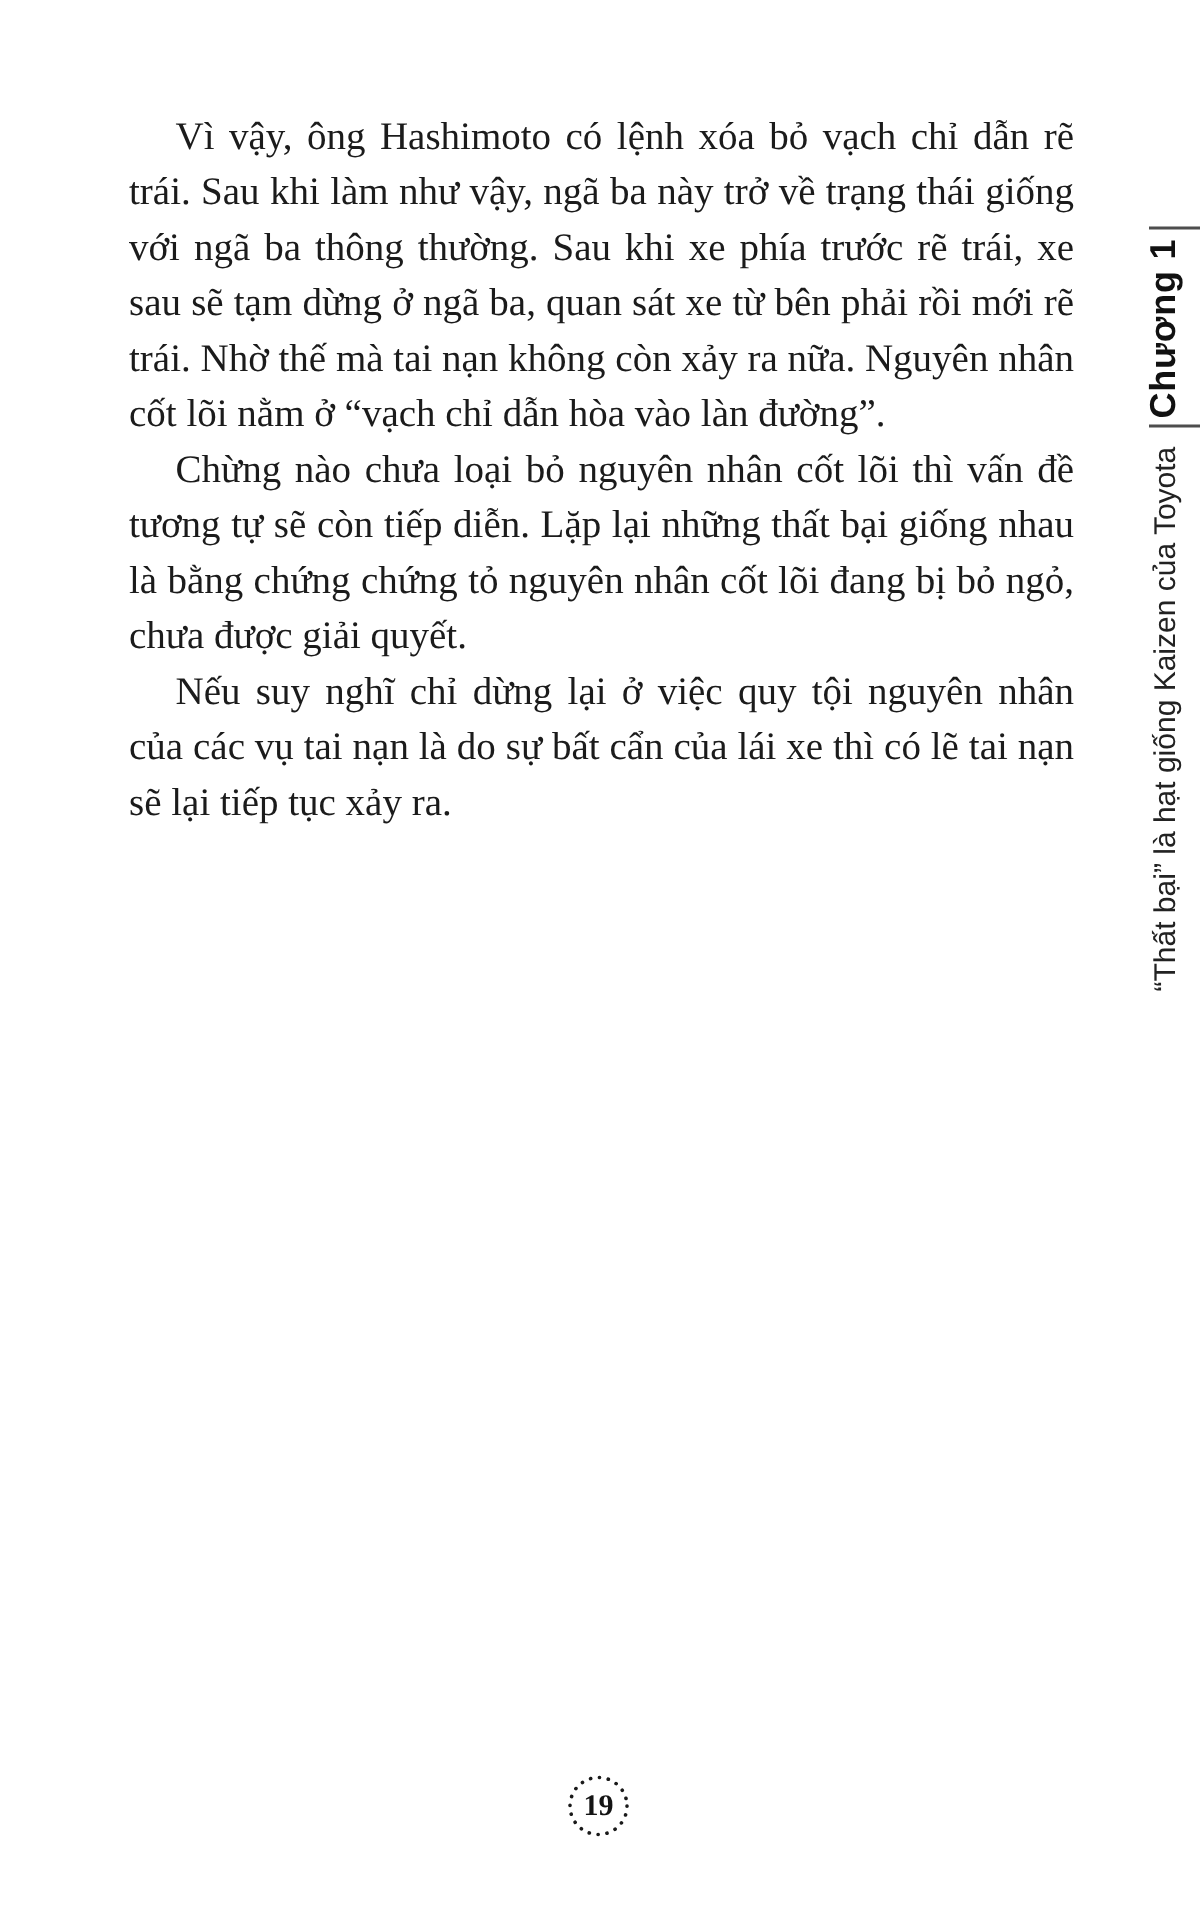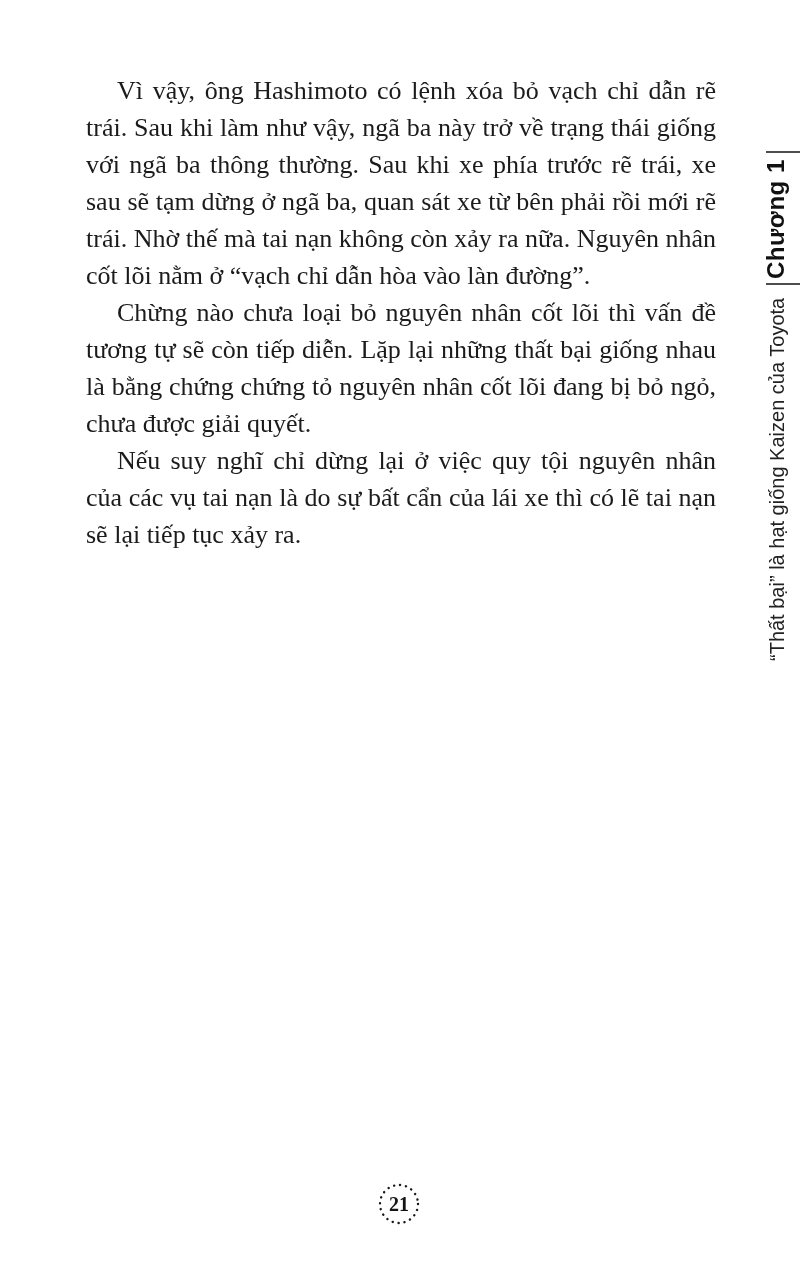--- a/index.html
+++ b/index.html
@@ -105,16 +105,16 @@
     <div class="sidebar-rule rule-top"></div>
     <div class="chapter-label">Chương 1</div>
     <div class="sidebar-rule rule-mid"></div>
     <div class="chapter-title">“Thất bại” là hạt giống Kaizen của Toyota</div>
   </aside>
 
   <div class="page-number">
     <svg width="44" height="44" viewBox="0 0 44 44">
       <circle cx="22" cy="22" r="19" fill="none" stroke="#1a1a1a" stroke-width="2.4" stroke-dasharray="0.1 5.9" stroke-linecap="round"></circle>
     </svg>
-    <span class="num">21</span>
+    <span class="num">19</span>
   </div>
 
 </div>
 
 </body></html>

